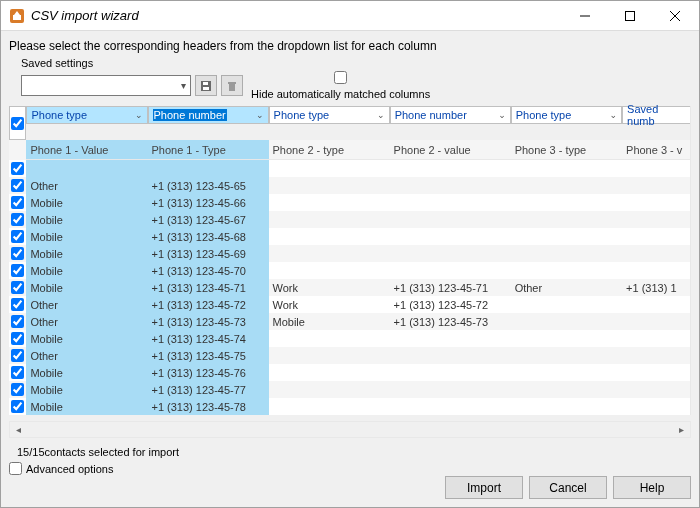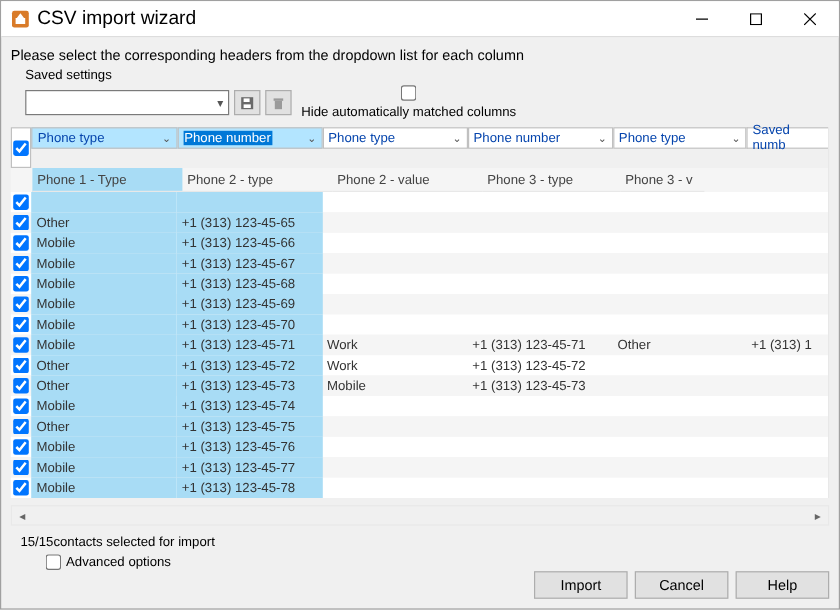--- a/index.html
+++ b/index.html
@@ -1,20 +1,20 @@
 <!DOCTYPE html>
 <html><head>
 <meta charset="utf-8">
 <style>
   * { box-sizing: border-box; font-family: "Segoe UI", Tahoma, sans-serif; }
   body { margin: 0; background: #f0f0f0; overflow: hidden; }
   .window { width: 700px; height: 508px; background: #f0f0f0; border: 1px solid #a0a0a0; display: flex; flex-direction: column; position: relative; }
   .titlebar { height: 30px; background: #ffffff; display: flex; align-items: center; padding: 0 2px 0 8px; border-bottom: 1px solid #ddd; }
   .titlebar-icon { width: 16px; height: 16px; margin-right: 6px; display:flex; align-items:center; justify-content:center;}
-  .titleb-text { font-size: 16px; color: #000; flex: 1; }
+  .titleb-text { font-size: 13px; color: #000; flex: 1; font-style: italic; }
   .win-controls { display: flex; }
   .win-btn { width: 45px; height: 29px; display: flex; align-items: center; justify-content: center; font-size: 13px; color: #000;}
   .instr { font-size: 12px; padding: 8px 8px 4px 8px; color: #000; }
   .saved-row { padding: 0 8px 2px 20px; }
   .saved-label { font-size: 11px; color: #000; margin-bottom: 2px; }
   .saved-controls { display: flex; align-items: center; gap: 4px; }
   .combo { width: 170px; height: 21px; border: 1px solid #7a7a7a; background: #fff; font-size: 12px; display:flex; align-items:center; padding:0 4px; justify-content:space-between;}
   .combo .chev { font-size:10px; color:#555;}
   .icon-btn { width: 22px; height: 21px; border: 1px solid #adadad; background: #e1e1e1; display:flex; align-items:center; justify-content:center; font-size:11px;}
   .chk-wrap { display: flex; align-items: center; font-size: 11px; gap: 4px; margin-left: 4px; flex-direction: column; }
@@ -41,21 +41,21 @@
   .data-row.even { background: #fff; }
   .data-row.odd  { background: #f5f5f5; }
   .data-row .col.hl { background: #a8dcf5; }
   .data-row .col { color: #333; }
   .grid-inner { border-right:1px solid #e8e8e8;}
 
   .scroll-row { margin: 6px 8px 0 8px; height:17px; background:#f0f0f0; display:flex; align-items:center; justify-content:space-between; border:1px solid #e8e8e8;}
   .scroll-row .arr { width:17px; height:15px; display:flex;align-items:center;justify-content:center; font-size:10px; color:#666;}
 
   .status { font-size: 11px; padding: 8px 8px 4px 16px; }
-  .adv-row { padding: 0 8px 8px 8px; display:flex; align-items:center; font-size:11px; gap:4px;margin-left:29px;}
+  .adv-row { padding: 0 8px 8px 8px; display:flex; align-items:center; font-size:11px; gap:4px;}
 
   .footer { position:absolute; bottom:8px; right:8px; display:flex; gap:6px;align-items:center; }
   .btn { min-width: 78px; height: 23px; border: 1px solid #adadad; background: #e1e1e1; font-size: 12px; display:flex; align-items:center; justify-content:center;}
 </style>
 </head>
 <body>
 
 <div class="window">
 
   <div class="titlebar">
@@ -142,20 +142,21 @@
             <span>Phone type</span>
             <span class="chev">⌄</span>
           </div>
       <div class="hmap c6" style="border-right:0">
             <span>Saved numb</span>
           </div>
     </div>
 
     <div class="grid-row sub-header">
       <div class="ck-col"></div>
+      <div class="col hl c1">Phone 1 - Value</div>
       <div class="col hl c2">Phone 1 - Type</div>
       <div class="col c3">Phone 2 - type</div>
       <div class="col c4">Phone 2 - value</div>
       <div class="col c5">Phone 3 - type</div>
       <div class="col c6">Phone 3 - v</div>
     </div>
 
     <div id="rows-container">
           <div class="grid-row data-row even">
             <div class="ck-col">

